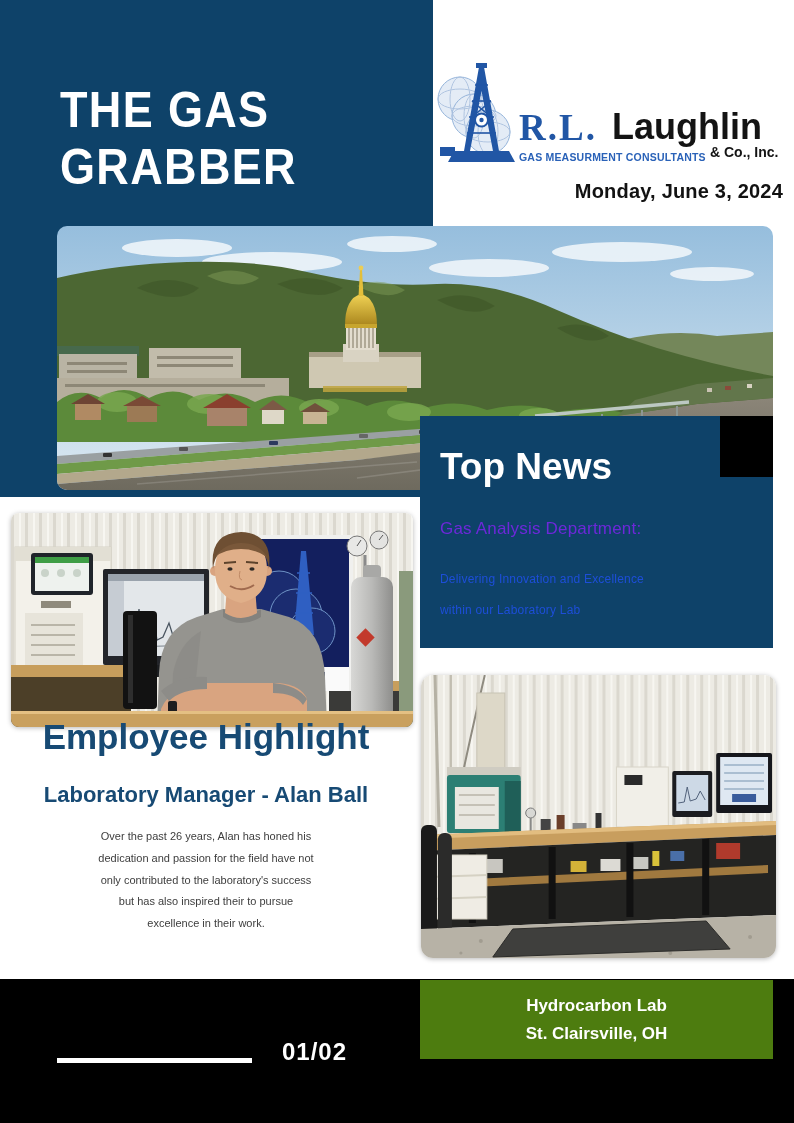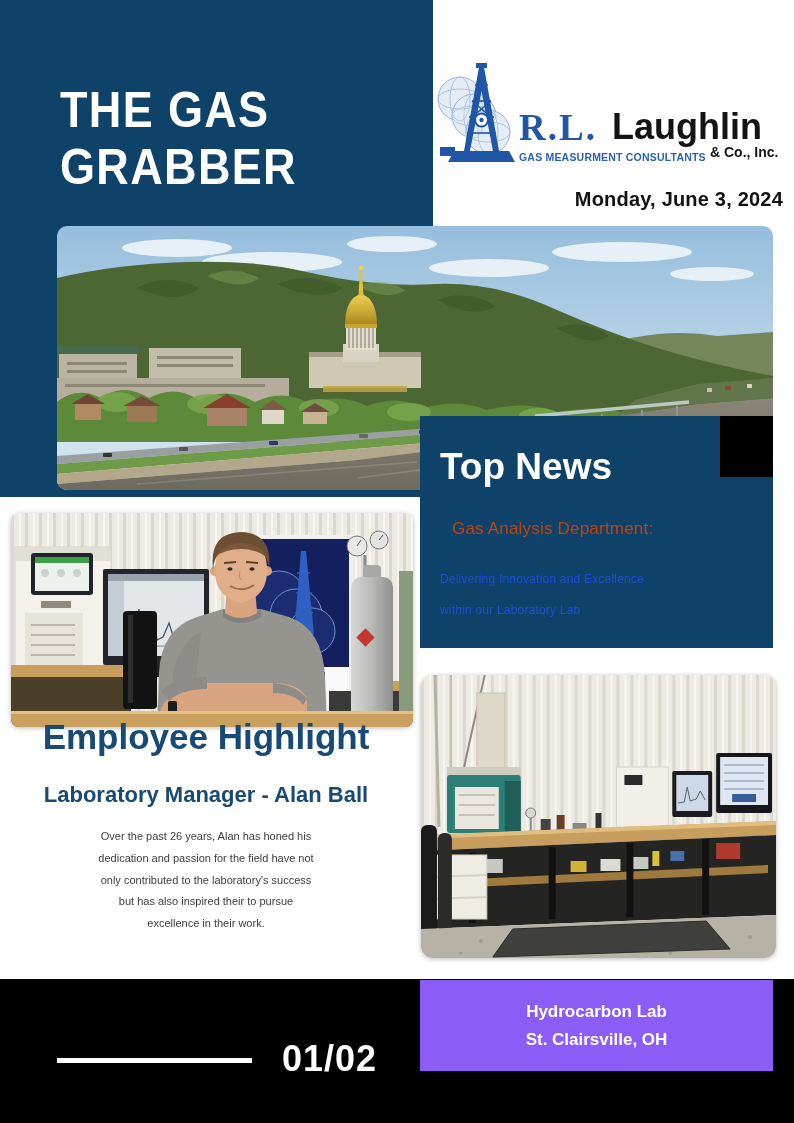--- a/index.html
+++ b/index.html
@@ -10,54 +10,54 @@
   .navy-bg{position:absolute;left:0;top:0;width:433px;height:497px;background:#0e4269;}
   .title{position:absolute;left:60px;top:82px;color:#ffffff;font-weight:700;font-size:50px;
          line-height:57px;letter-spacing:1.5px;transform:scaleX(.9);transform-origin:left top;}
   .logo-icon{position:absolute;left:434px;top:62px;width:95px;height:106px;}
   .logo-initials{position:absolute;left:519px;top:106px;font-family:"Liberation Serif",serif;
          font-weight:700;font-size:37px;color:#2156a5;letter-spacing:2px;}
   .logo-name{position:absolute;left:612px;top:106px;font-size:36px;font-weight:600;color:#141414;}
   .logo-suffix{position:absolute;left:710px;top:144px;font-size:14px;font-weight:600;color:#141414;}
   .logo-tagline{position:absolute;left:519px;top:151px;font-size:10.5px;font-weight:700;
          color:#2a62b8;letter-spacing:.2px;}
-  .issue-date{position:absolute;left:450px;top:188px;width:333px;text-align:right;font-size:20px;
+  .issue-date{position:absolute;left:450px;top:180px;width:333px;text-align:right;font-size:20px;
          font-weight:700;color:#121212;letter-spacing:.2px;}
 
   
   .hero{position:absolute;left:57px;top:226px;width:716px;height:264px;border-radius:10px;
         overflow:hidden;}
   .employee-photo{position:absolute;left:11px;top:513px;width:402px;height:214px;border-radius:8px;
         overflow:hidden;box-shadow:0 1px 5px rgba(0,0,0,.28);}
   .lab-photo{position:absolute;left:421px;top:675px;width:355px;height:283px;border-radius:12px;
         overflow:hidden;box-shadow:0 1px 5px rgba(0,0,0,.28);}
   .hero svg,.employee-photo svg,.lab-photo svg{display:block;width:100%;height:100%;}
 
   
   .topnews-panel{position:absolute;left:420px;top:416px;width:353px;height:232px;background:#0e4269;}
   .black-square{position:absolute;left:720px;top:416px;width:53px;height:61px;background:#000000;}
   .topnews-heading{position:absolute;left:440px;top:446px;font-size:37px;font-weight:700;color:#ffffff;}
-  .topnews-sub{position:absolute;left:440px;top:519px;font-size:17px;color:#c2410c;letter-spacing:.2px;margin-left:12px;}
+  .topnews-sub{position:absolute;left:440px;top:519px;font-size:17px;color:#6d28d9;letter-spacing:.2px;}
   .topnews-body{position:absolute;left:440px;top:564px;font-size:12px;line-height:31px;color:#1d4ed8;
         letter-spacing:.2px;}
 
   
   .eh-heading{position:absolute;left:0;top:717px;width:412px;text-align:center;font-size:35px;
         font-weight:700;color:#174a74;}
   .eh-sub{position:absolute;left:0;top:782px;width:412px;text-align:center;font-size:22px;
         font-weight:700;color:#174a74;}
   .eh-body{position:absolute;left:2px;top:826px;width:408px;text-align:center;font-size:11px;
         line-height:21.8px;color:#3d3d3d;}
 
   
   .footer-bar{position:absolute;left:0;top:979px;width:794px;height:144px;background:#000000;}
   .footer-line{position:absolute;left:57px;top:1058px;width:195px;height:5px;background:#ffffff;}
-  .page-indicator{position:absolute;left:282px;top:1038px;font-size:36px;font-weight:700;
+  .page-indicator{position:absolute;left:282px;top:1038px;font-size:24px;font-weight:700;
         color:#ffffff;letter-spacing:1px;}
-  .location-box{position:absolute;left:420px;top:980px;width:353px;height:91px;background:#8b5cf6;
+  .location-box{position:absolute;left:420px;top:980px;width:353px;height:79px;background:#4d7c0f;
         color:#ffffff;display:flex;flex-direction:column;justify-content:center;align-items:center;
         font-size:17px;font-weight:700;line-height:28px;}
 </style>
 </head>
 <body>
 
 <div id="page">
 
   <div class="navy-bg"></div>
 

